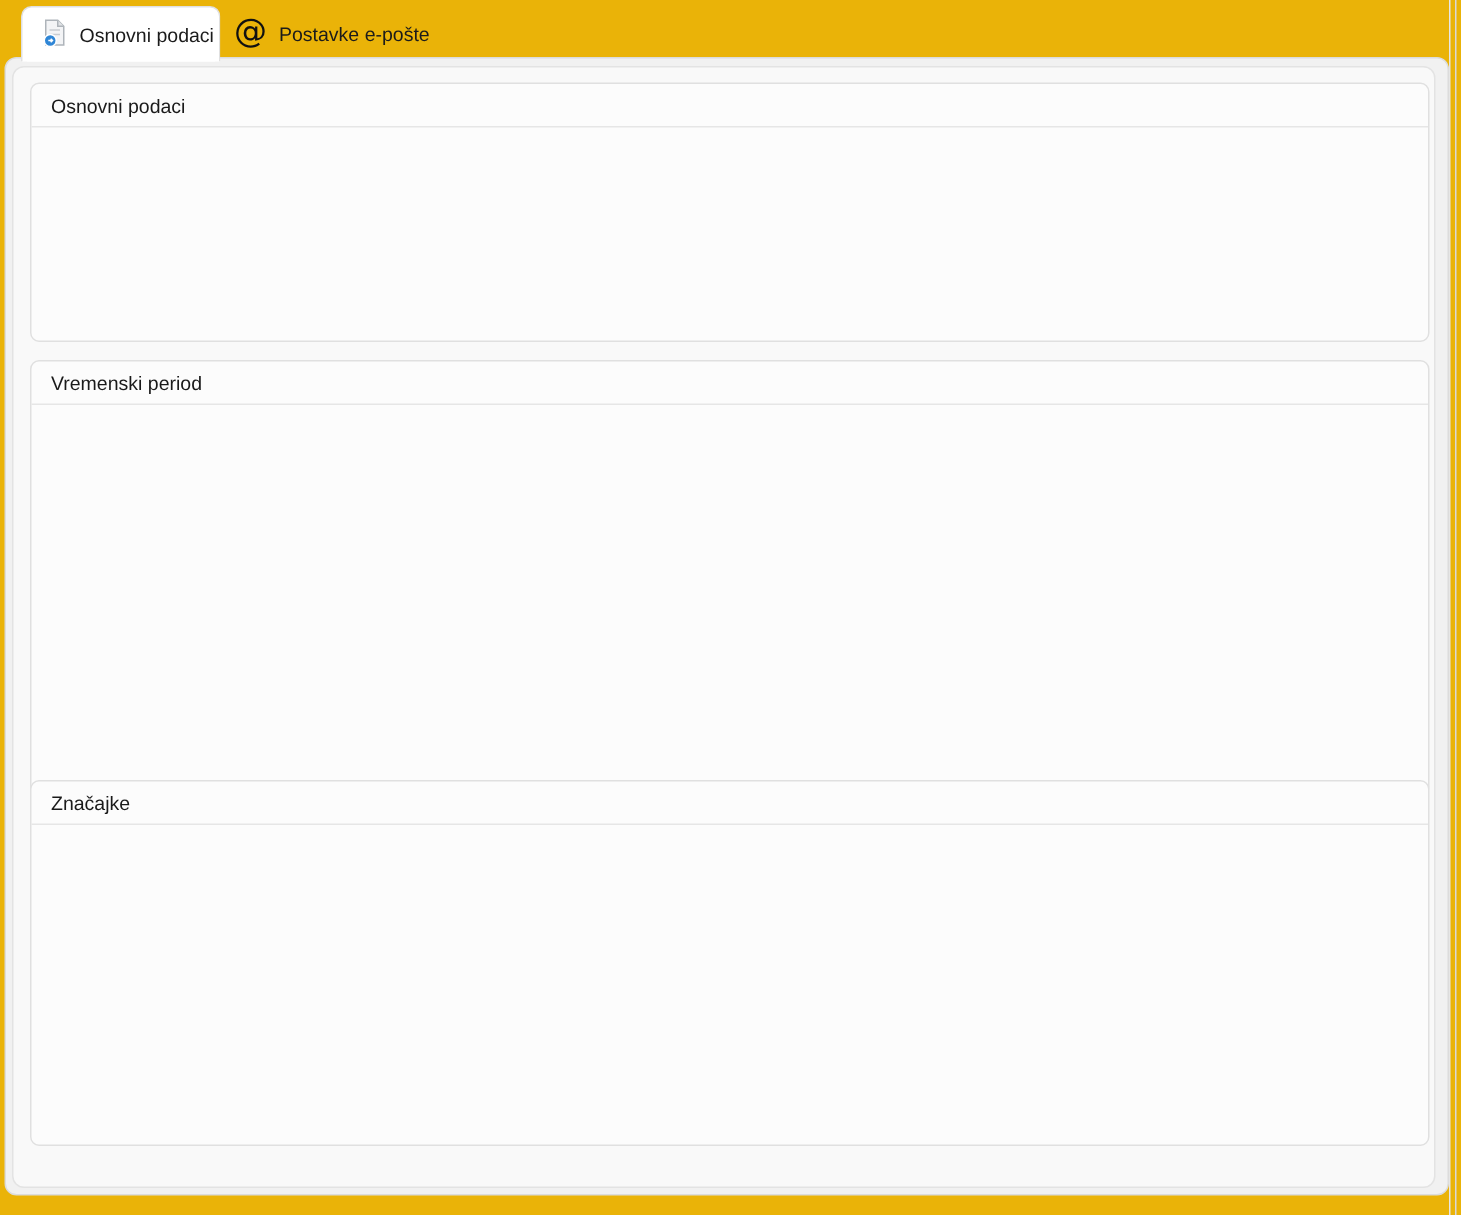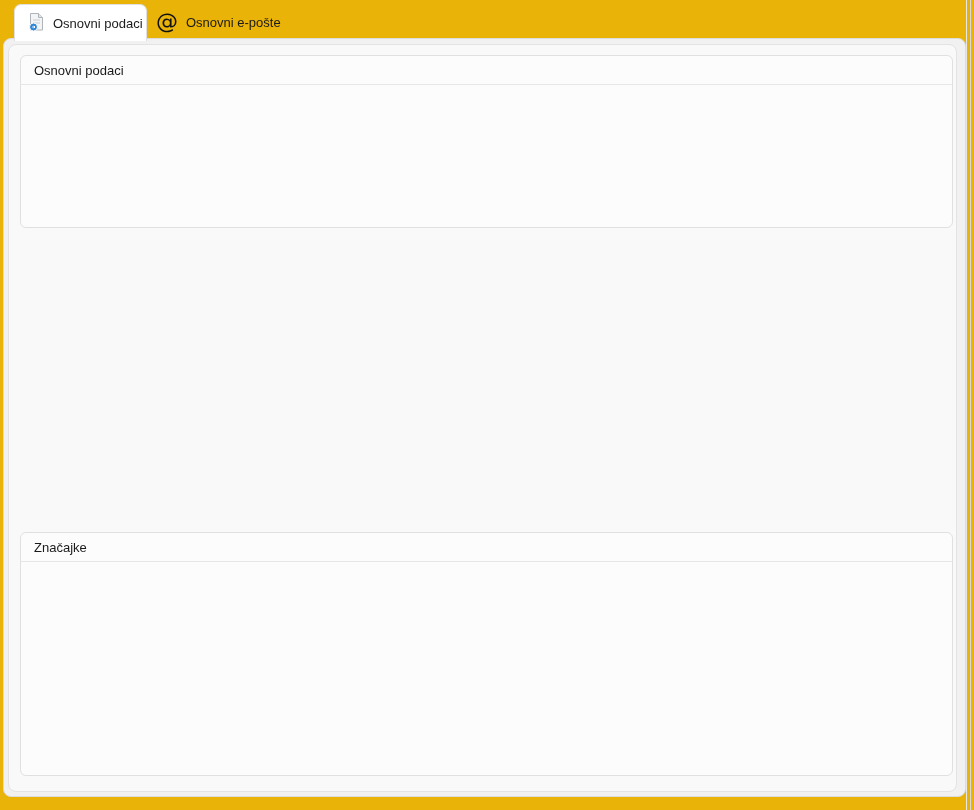--- a/index.html
+++ b/index.html
@@ -137,34 +137,38 @@
         <line x1="5" y1="11" x2="12" y2="11" stroke="#c8ccd1"></line>
         <circle cx="5.5" cy="15" r="4" fill="#2f86d6" stroke="#ffffff"></circle>
         <path d="M4.2 15 h2.6 M5.8 13.8 l1.2 1.2 -1.2 1.2" stroke="#fff" stroke-width="1" fill="none"></path>
       </svg>
     </span>
     <span class="tab-label">Osnovni podaci</span>
   </div>
 
   <div class="tab tab-inactive">
     <span class="at-glyph">@</span>
-    <span class="tab-label">Osnovni e-pošte</span>
+    <span class="tab-label">Postavke e-pošte</span>
   </div>
 
   <div class="grp" style="top:55px; height:173px;">
     <span class="grp-title">Osnovni podaci</span>
     <div class="grp-sep"></div>
   </div>
   <span class="lbl" style="left:20px; top:93px; width:73px;">Naziv</span>
   <input class="txt" style="left: 97px; top: 88px; width: 846px; height: 23px;" type="text" value="Provjera operatera">
   <span class="lbl" style="left:20px; top:118px; width:73px;">Opis</span>
   <textarea class="txt" style="left: 97px; top: 115px; width: 846px; height: 79px;"></textarea>
   <span class="lbl" style="left:20px; top:204px; width:73px;">Ne koristi se</span>
   <div class="cbx" style="left:97px; top:201px;"></div>
 
+  <div class="grp" style="top:240px; height:291px;">
+    <span class="grp-title">Vremenski period</span>
+    <div class="grp-sep"></div>
+  </div>
 
   <div class="grid">
 
     <div class="g-row g-head">
       <div class="g-cell c-ind"></div>
       <div class="g-cell c-start">
         <span>Početak</span>
         <span class="hdr-sort">
           <svg width="10" height="6" viewBox="0 0 10 6">
               <path d="M1 5 L5 1 L9 5" stroke="#555" fill="none"></path>
@@ -274,21 +278,21 @@
     <div class="tb-sep"></div>
     <div class="tb-btn">
       <span>
         <svg width="33" height="28" viewBox="0 0 32 28">
           <path d="M4 8 L9 3 L16 10 L23 3 L28 8 L21 14 L28 20 L23 25 L16 18 L9 25 L4 20 L11 14 Z" fill="#f0ae94"></path>
         </svg>
       </span>
     </div>
   </div>
 
-  <div class="grp" style="top:532px; height:244px;">
+  <div class="grp" style="top:520px; height:244px;">
     <span class="grp-title">Značajke</span>
     <div class="grp-sep"></div>
   </div>
 
   <span class="lbl" style="left:25px; top:583px; width:180px;">Zvuk</span>
   <div class="combo">
     <span class="combo-val">Upozorenje</span>
     <span class="combo-dd">
       <svg width="12" height="8" viewBox="0 0 12 8">
           <path d="M1 1.5 L6 6.5 L11 1.5" stroke="#707070" fill="none"></path>

